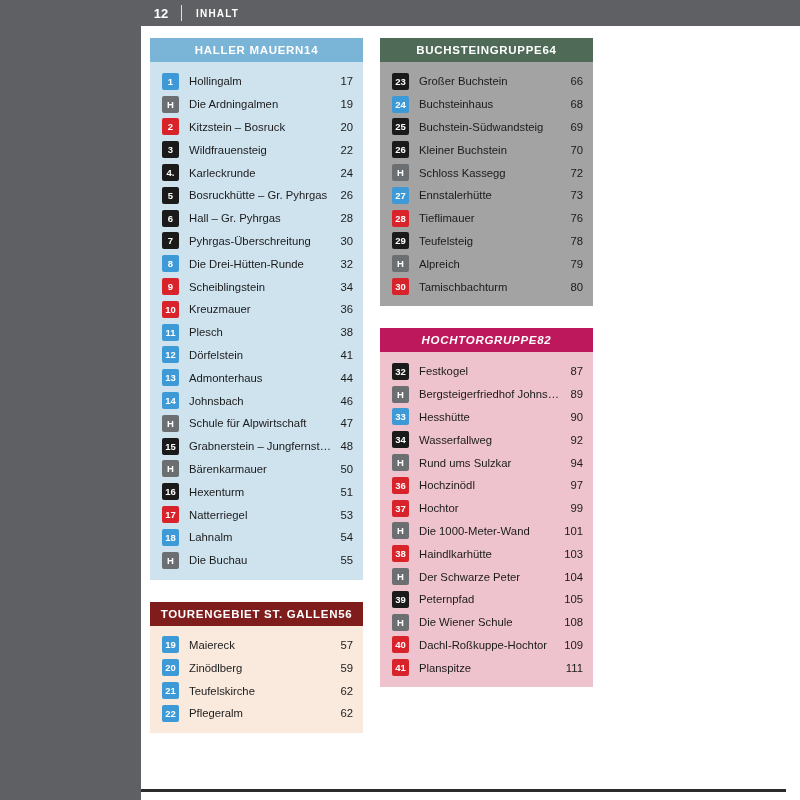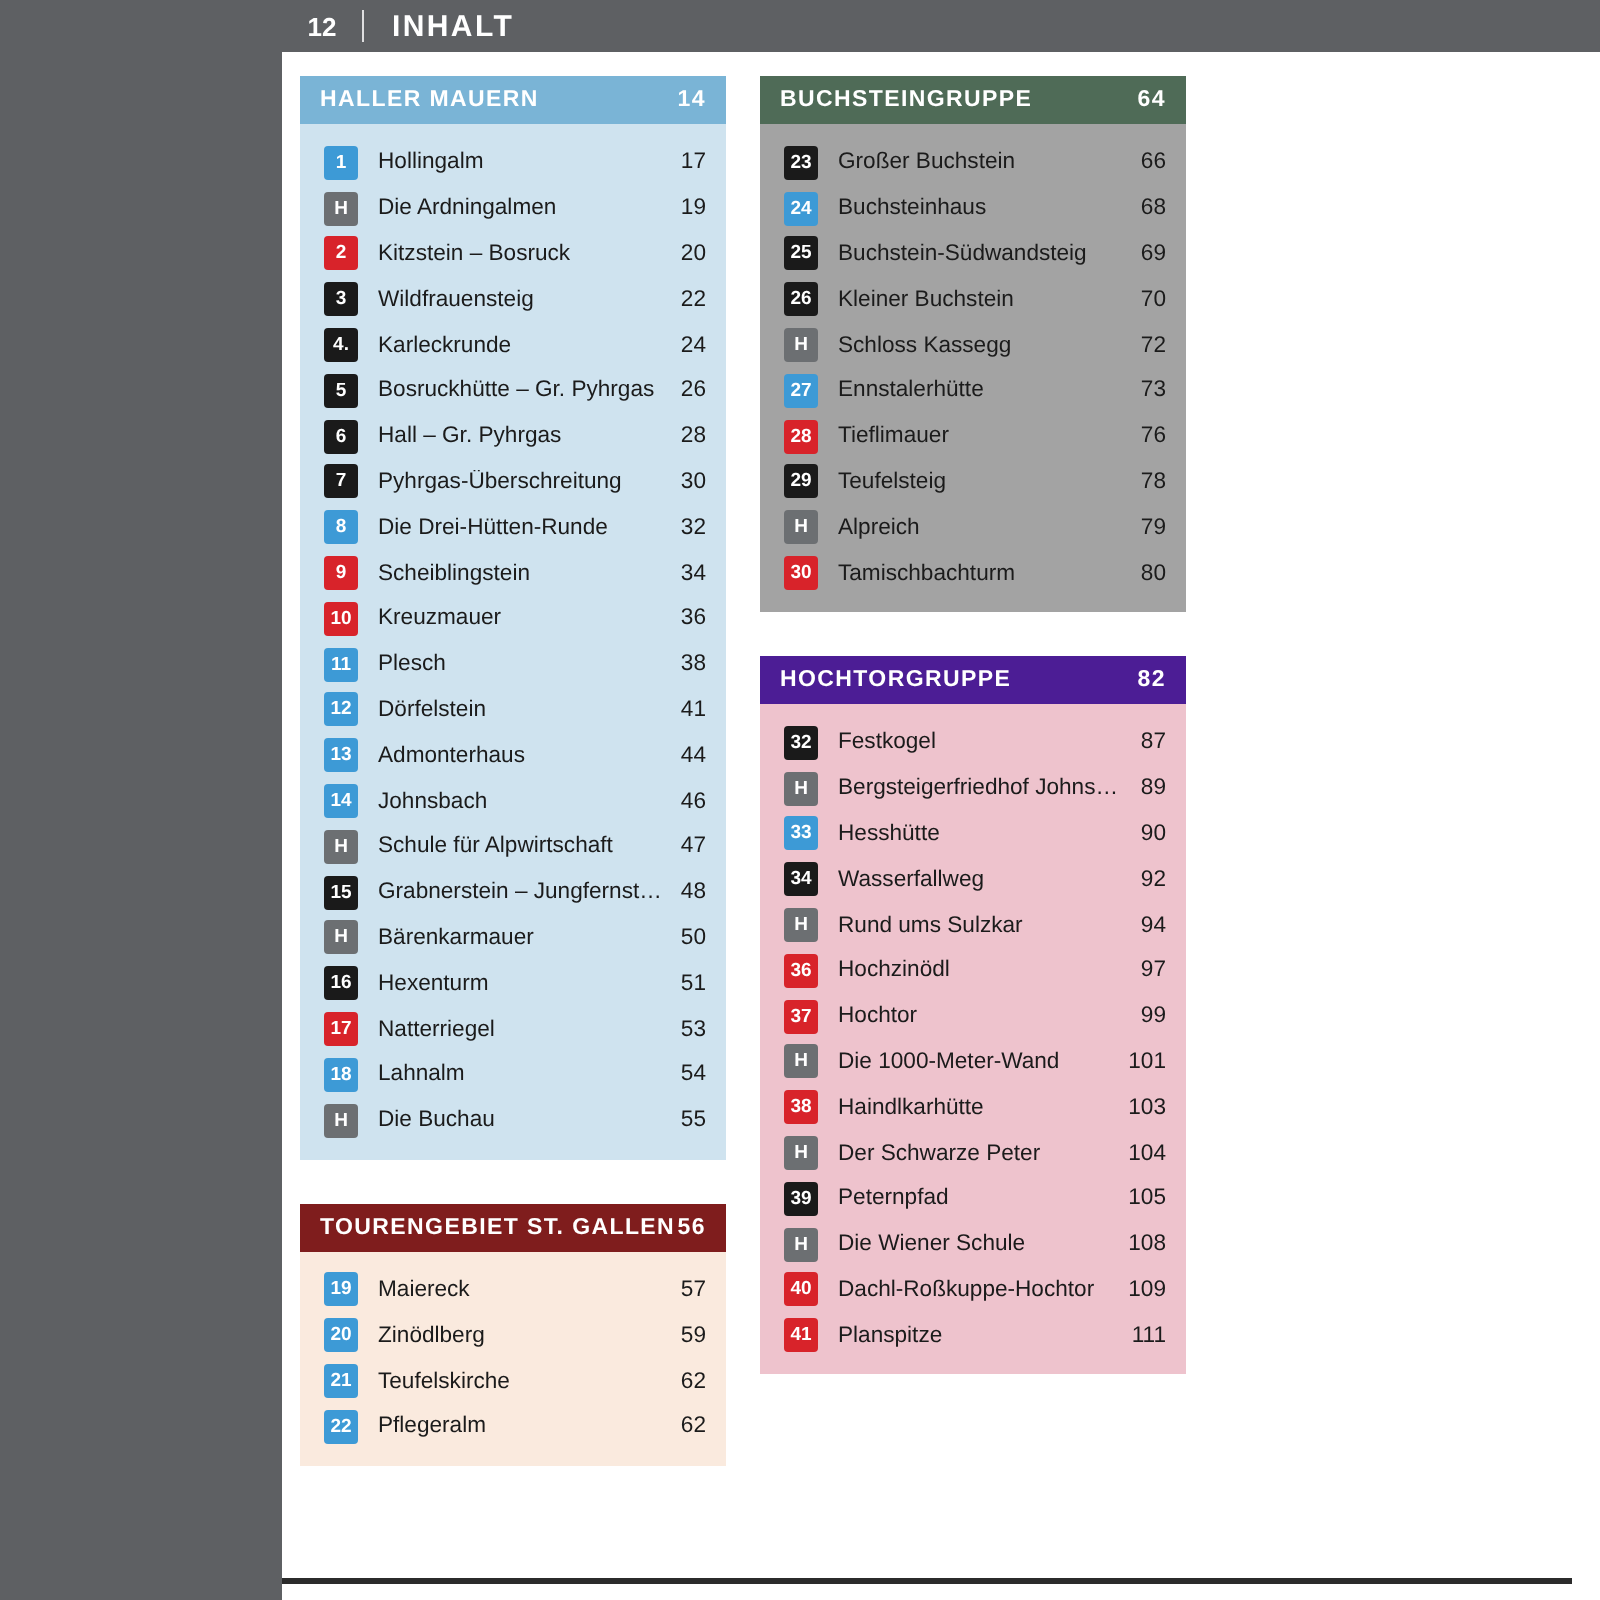--- a/index.html
+++ b/index.html
@@ -50,21 +50,21 @@
     color: #ffffff;
   }
   .header .divider {
     width: 1px;
     height: 16px;
     background: #ffffff;
     opacity: .8;
   }
   .header .title {
     padding-left: 14px;
-    font-size: 15px;
+    font-size: 10px;
     font-weight: bold;
     letter-spacing: 1.2px;
     color: #ffffff;
   }
   
   .content {
     position: absolute;
     left: 150px;
     top: 38px;
     width: 640px;
@@ -83,32 +83,32 @@
     padding-bottom: 8px;
   }
   .sec-blue   { background: #cfe3ef; }
   .sec-green  { background: #a3a3a3; }
   .sec-pink   { background: #eec3cd; }
   .sec-orange { background: #faeade; }
 
   .sec-head {
     display: flex;
     align-items: center;
-    justify-content: space-between;
+    justify-content: center;
     height: 24px;
     padding: 0 10px 0 10px;
     color: #ffffff;
     font-size: 11.5px;
     font-weight: bold;
     letter-spacing: .7px;
     margin-bottom: 8px;
   }
   .head-blue   { background: #7ab4d6; }
   .head-green  { background: #4f6b57; }
-  .head-pink   { background: #4c1d95; }
+  .head-pink   { background: #be185d; font-style: italic; }
   .head-orange { background: #7f1d1d; }
   .sec-head .sec-page { font-weight: bold; font-size: 11.5px; }
 
   .row {
     display: flex;
     align-items: center;
     height: 22.8px;
     padding: 0 10px 0 12px;
     font-size: 11.3px;
     color: #1b1b1b;

